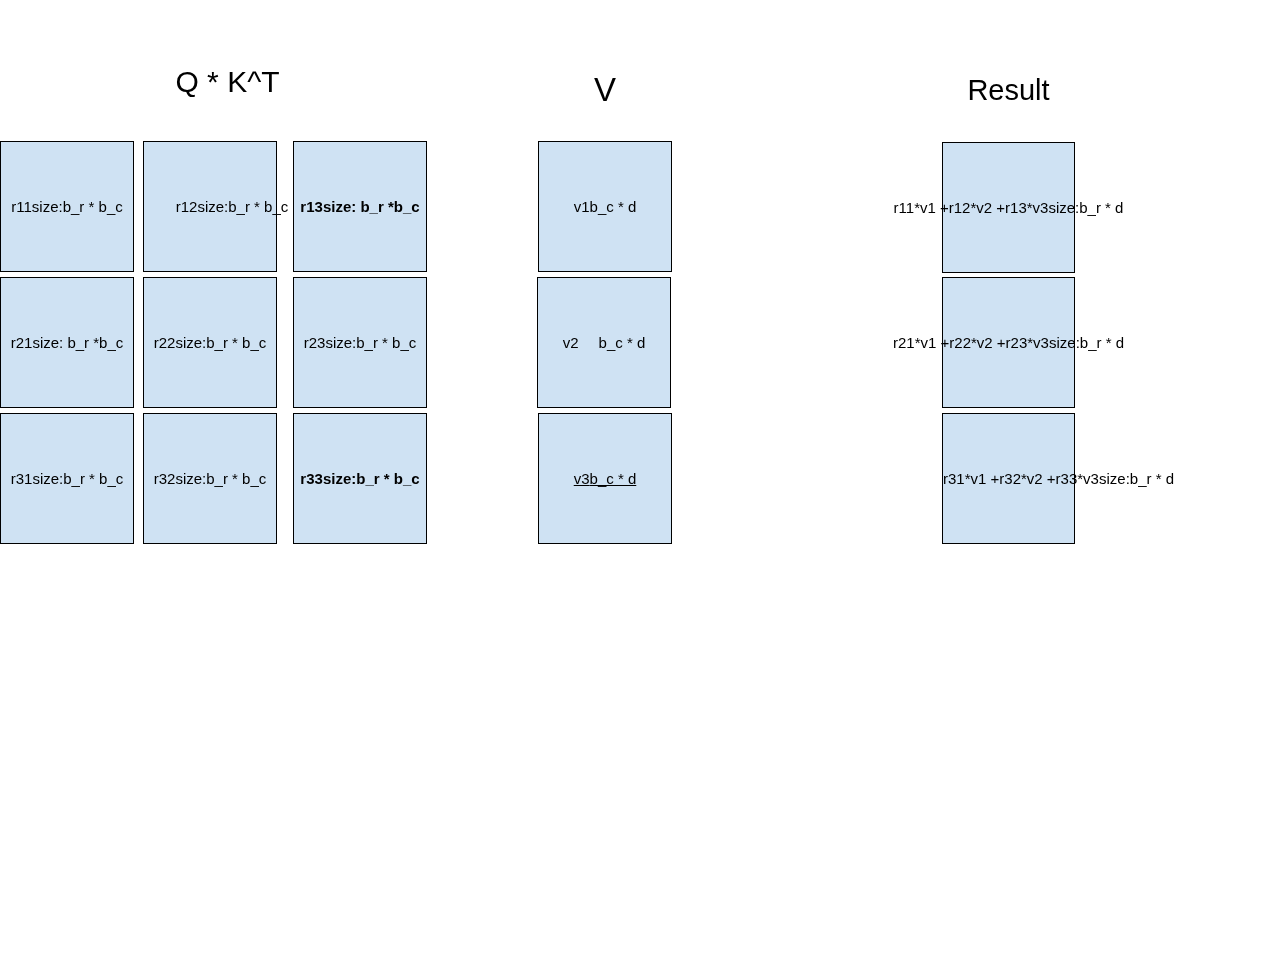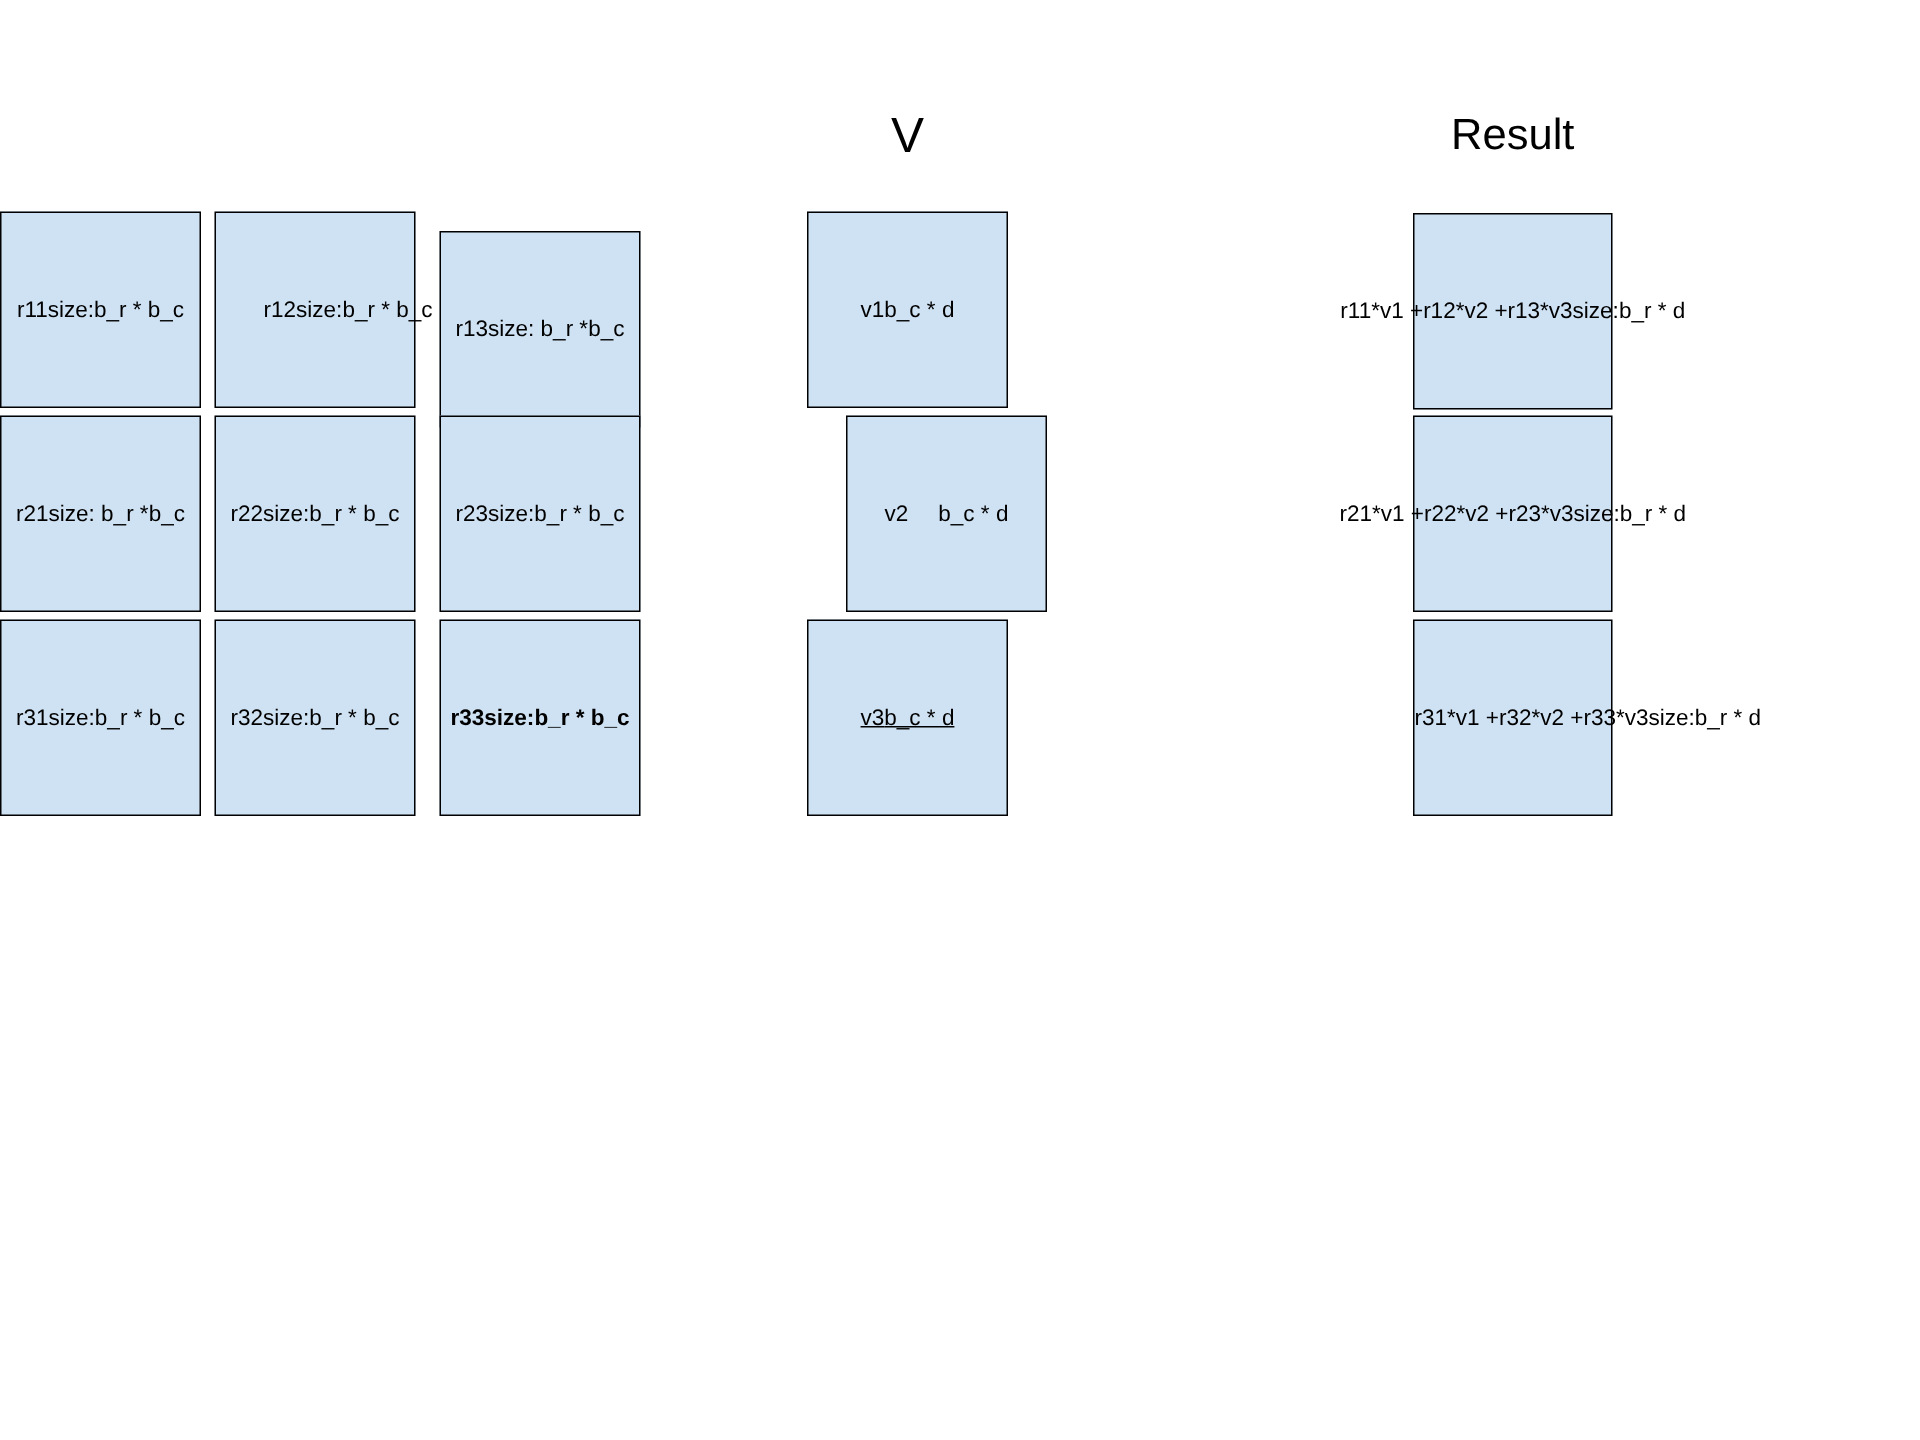--- a/index.html
+++ b/index.html
@@ -42,41 +42,42 @@
     justify-content: center;
     text-align: center;
     font-size: 15px;
     line-height: 22px;
     color: var(--text);
   }
   .mbox span { display: block; white-space: nowrap; }
   
   .b-r11 { left: 0px;   top: 141px; }
   .b-r12 { left: 143px; top: 141px; padding-left: 44px; }
-  .b-r13 { left: 293px; top: 154px; }
+  .b-r13 { left: 293px; top: 141px; font-weight: bold; }
   .b-r21 { left: 0px;   top: 277px; }
   .b-r22 { left: 143px; top: 277px; }
   .b-r23 { left: 293px; top: 277px; }
   .b-r31 { left: 0px;   top: 413px; }
   .b-r32 { left: 143px; top: 413px; }
   .b-r33 { left: 293px; top: 413px; font-weight: bold; }
   
   .b-v1 { left: 538px; top: 141px; }
-  .b-v2 { left: 564px; top: 277px; gap: 20px; }
+  .b-v2 { left: 537px; top: 277px; gap: 20px; }
   .b-v3 { left: 538px; top: 413px; text-decoration: underline; }
   
   .b-res1 { left: 942px; top: 142px; width: 133px; }
   .b-res2 { left: 942px; top: 277px; width: 133px; }
   .b-res3 { left: 942px; top: 413px; width: 133px; justify-content: space-between; }
 </style>
 </head>
 <body>
 
 <div class="canvas">
 
+  <div class="section-title title-qkt">Q * K^T</div>
   <div class="section-title title-v">V</div>
   <div class="section-title title-result">Result</div>
 
   <div class="mbox b-r11">
     <span>r11</span>
     <span>size:</span>
     <span>b_r * b_c</span>
   </div>
   <div class="mbox b-r12">
     <span>r12</span>

